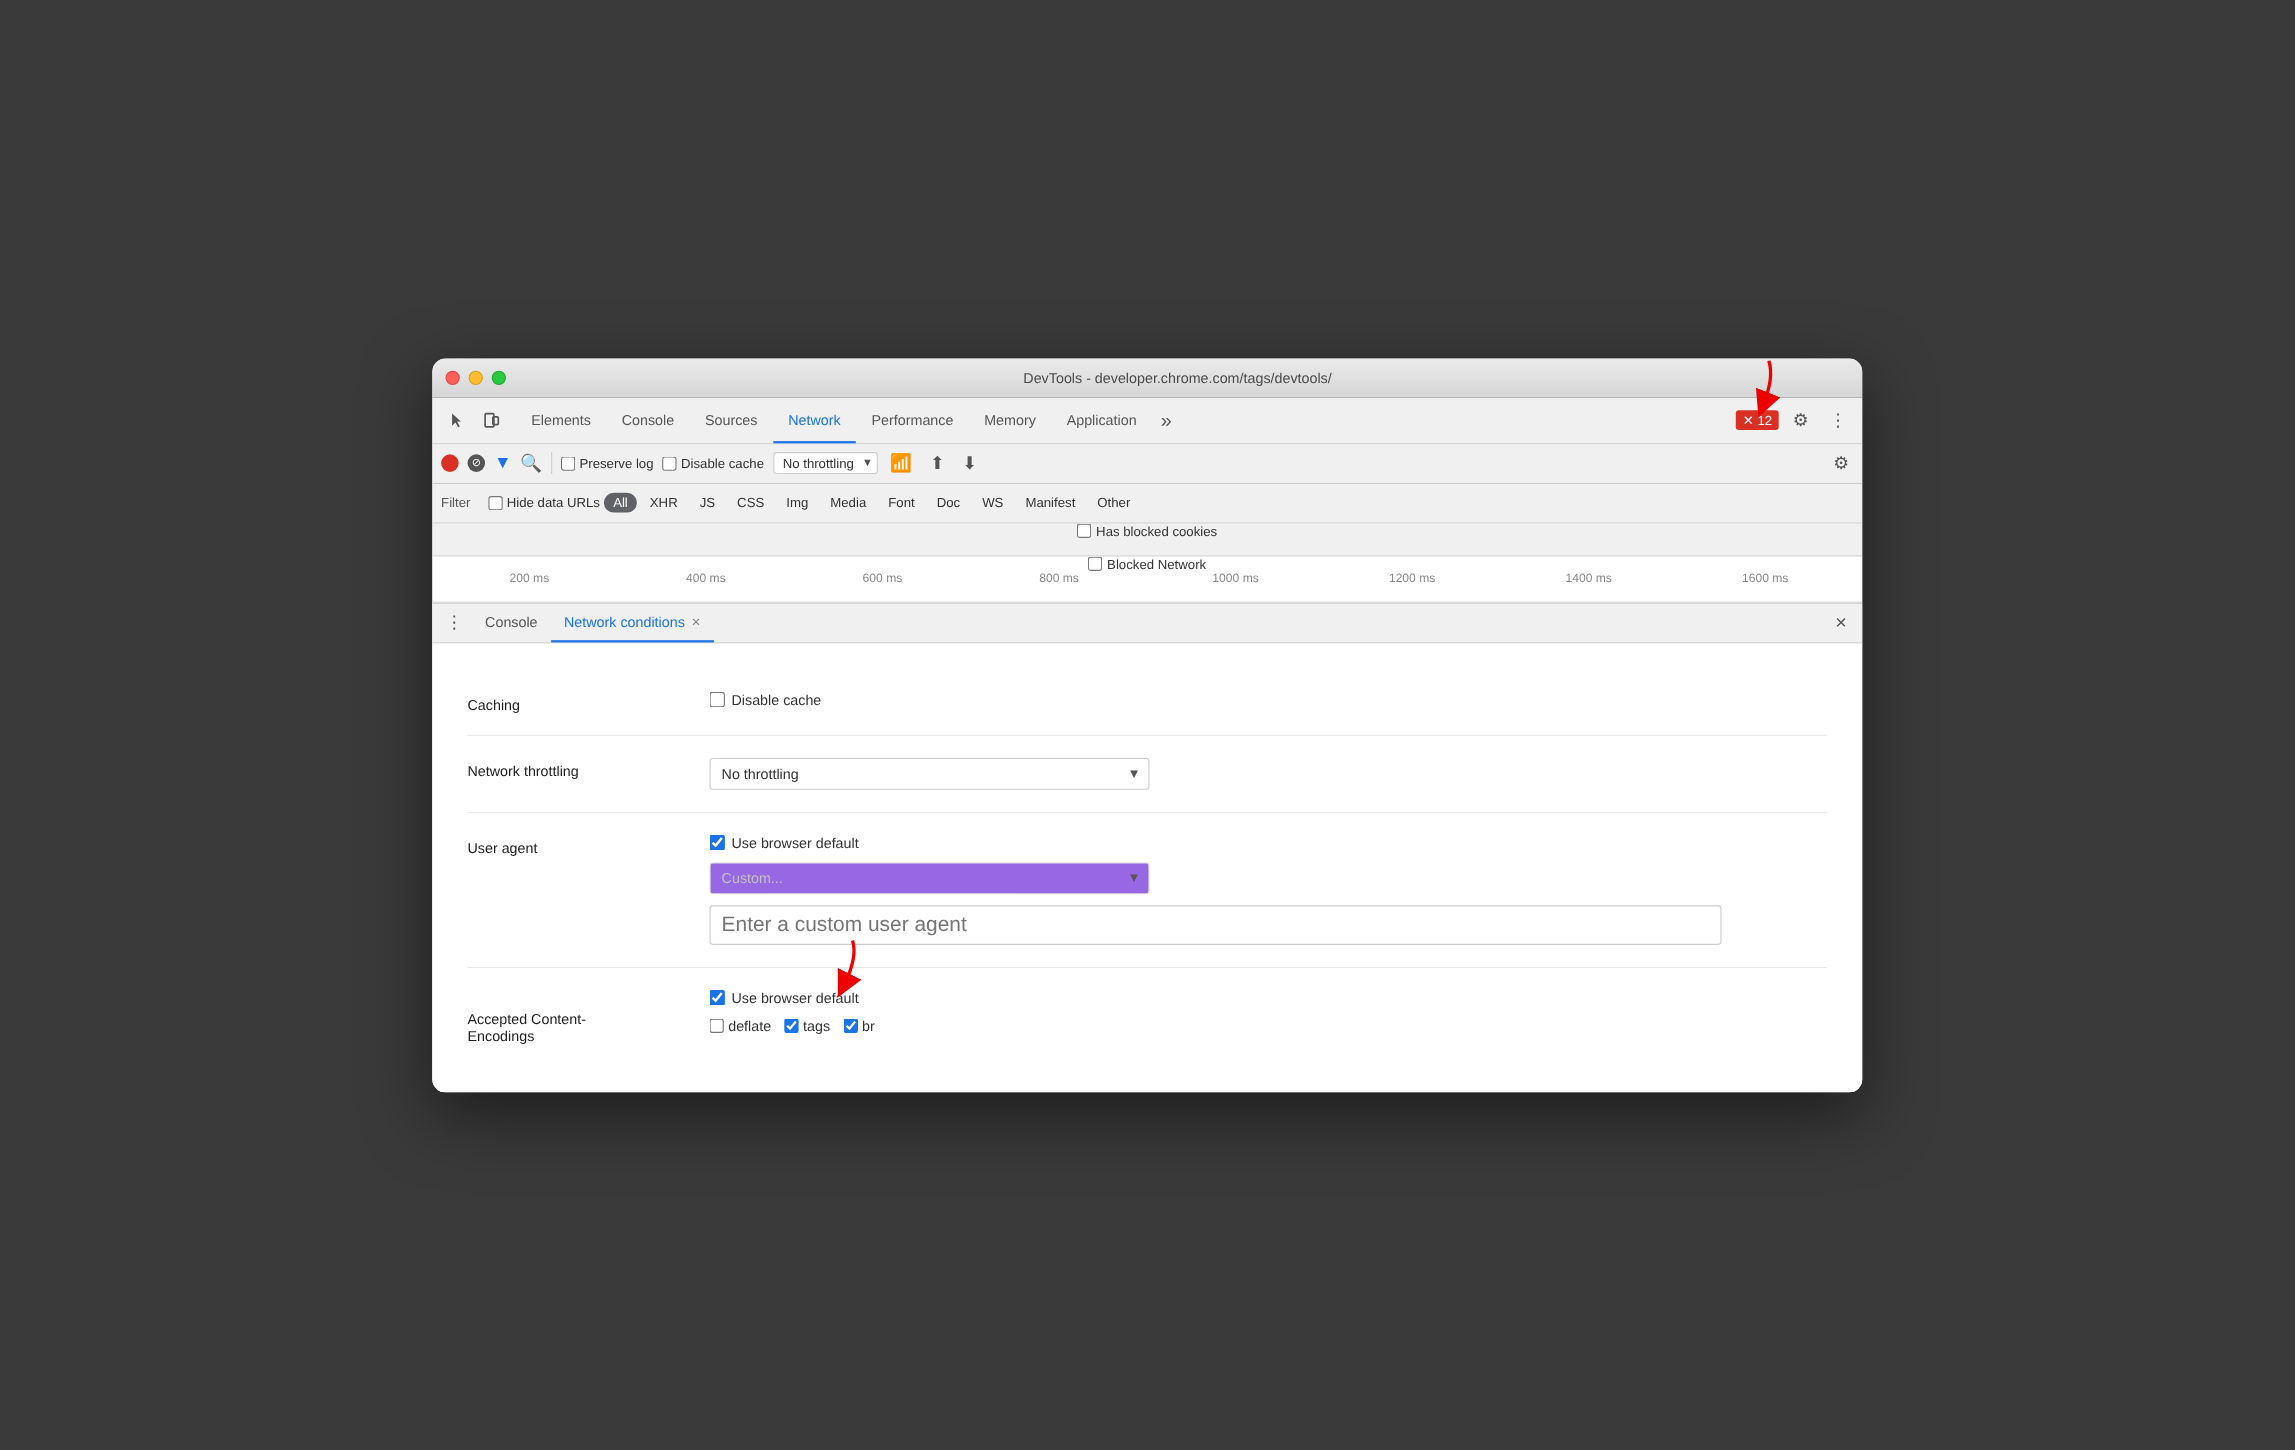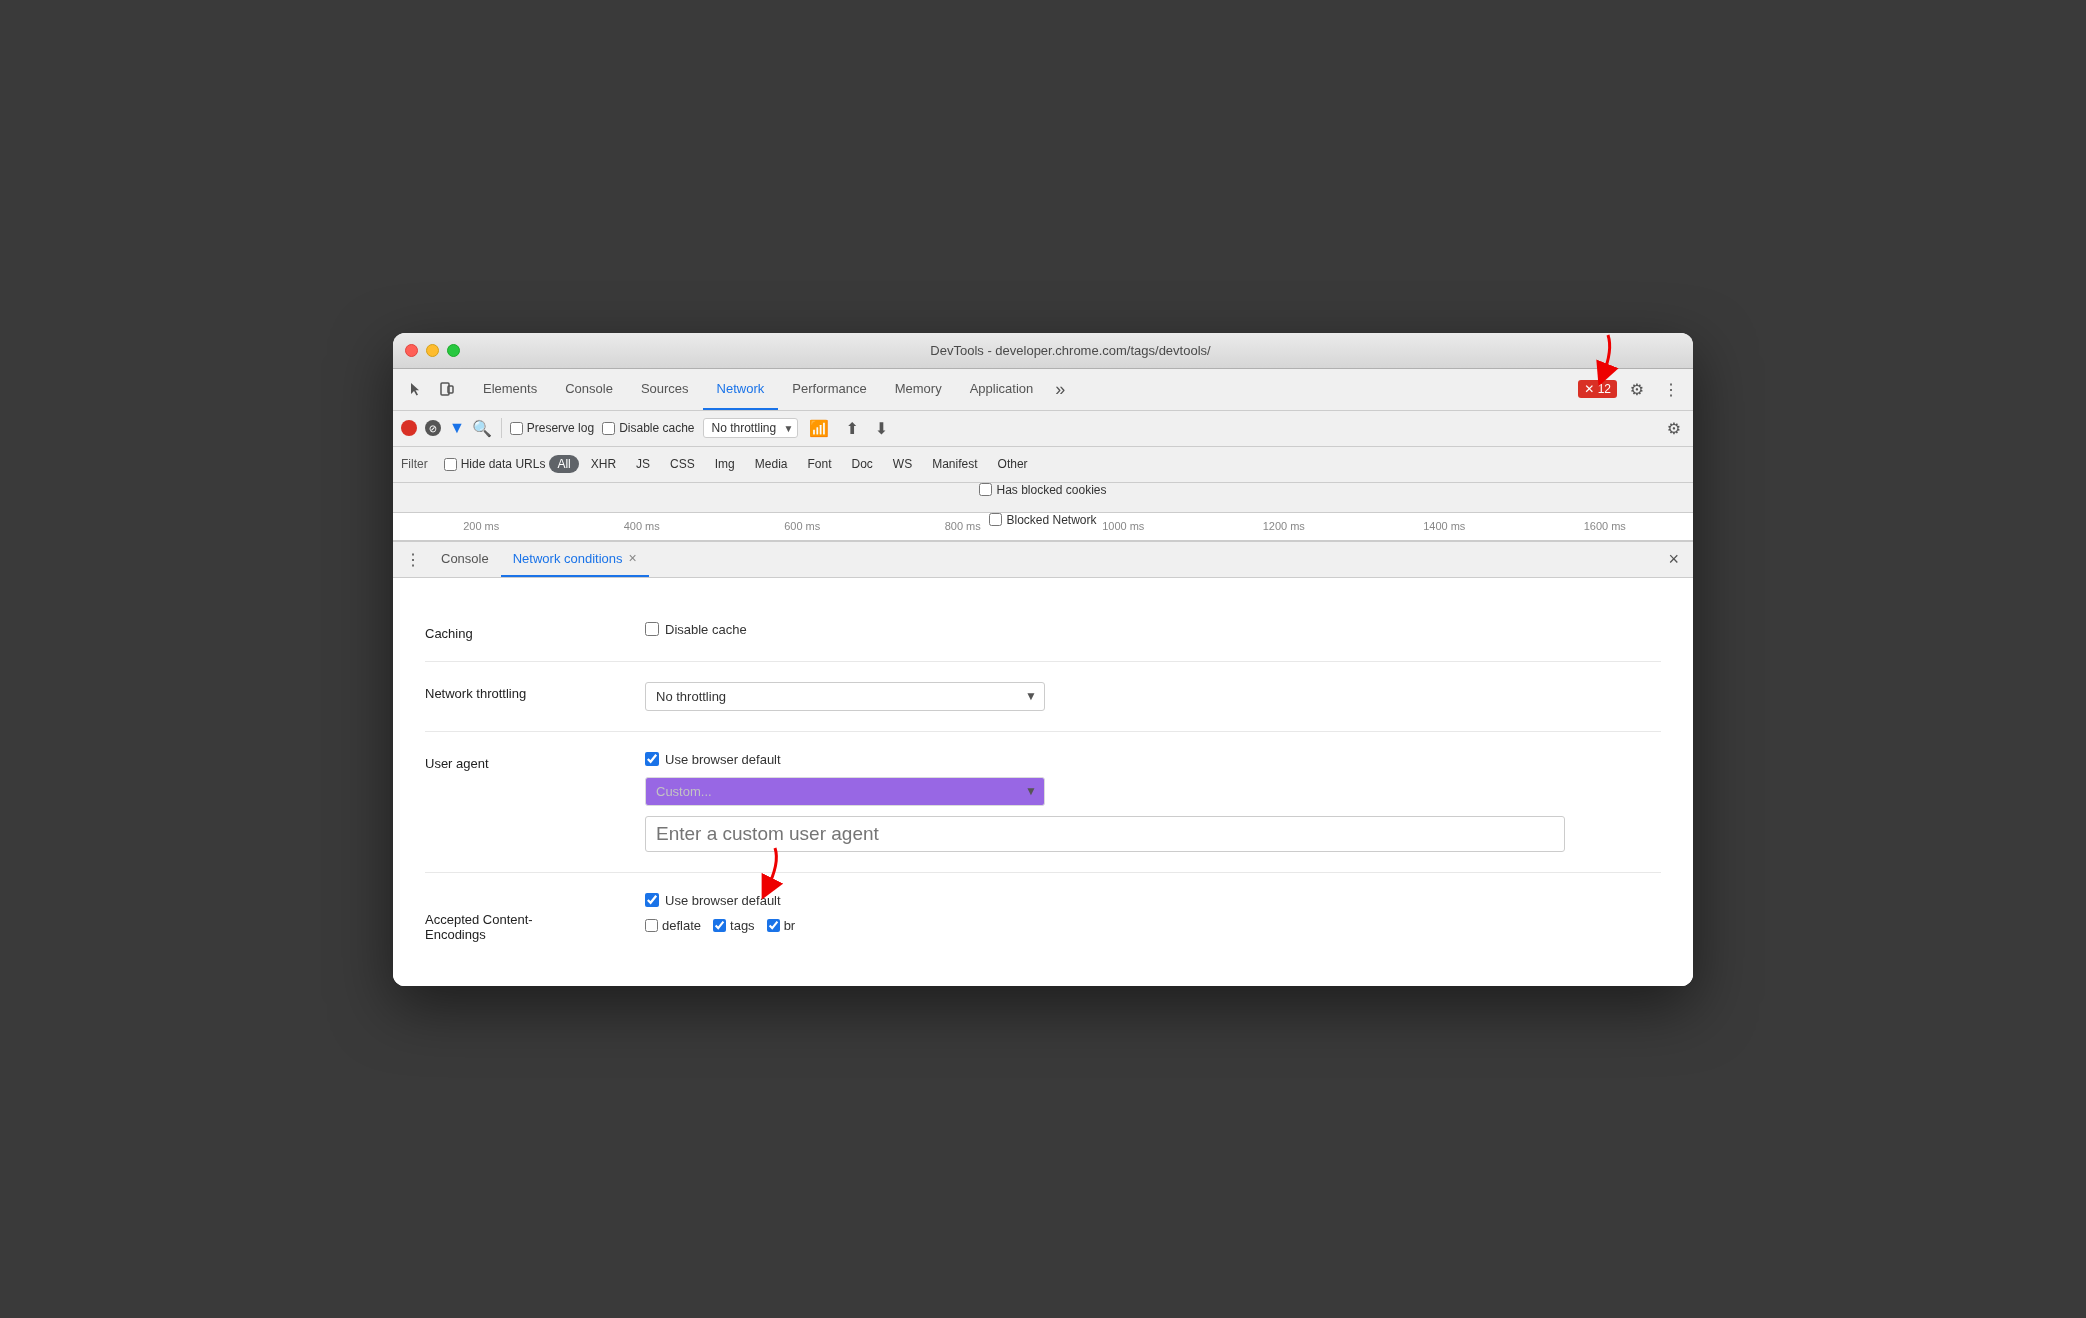--- a/index.html
+++ b/index.html
@@ -246,21 +246,21 @@
     }
     .filter-type.all-btn {
       background: #5f6368;
       color: white;
       border-radius: 10px;
     }
     
     .timeline-bar {
       background: #fff;
       border-bottom: 1px solid #ccc;
-      height: 28px;
+      height: 42px;
       display: flex;
       align-items: center;
       padding: 0 8px;
       font-size: 11px;
       color: #888;
       gap: 0;
       overflow: hidden;
     }
     .timeline-marker {
       flex: 1;

